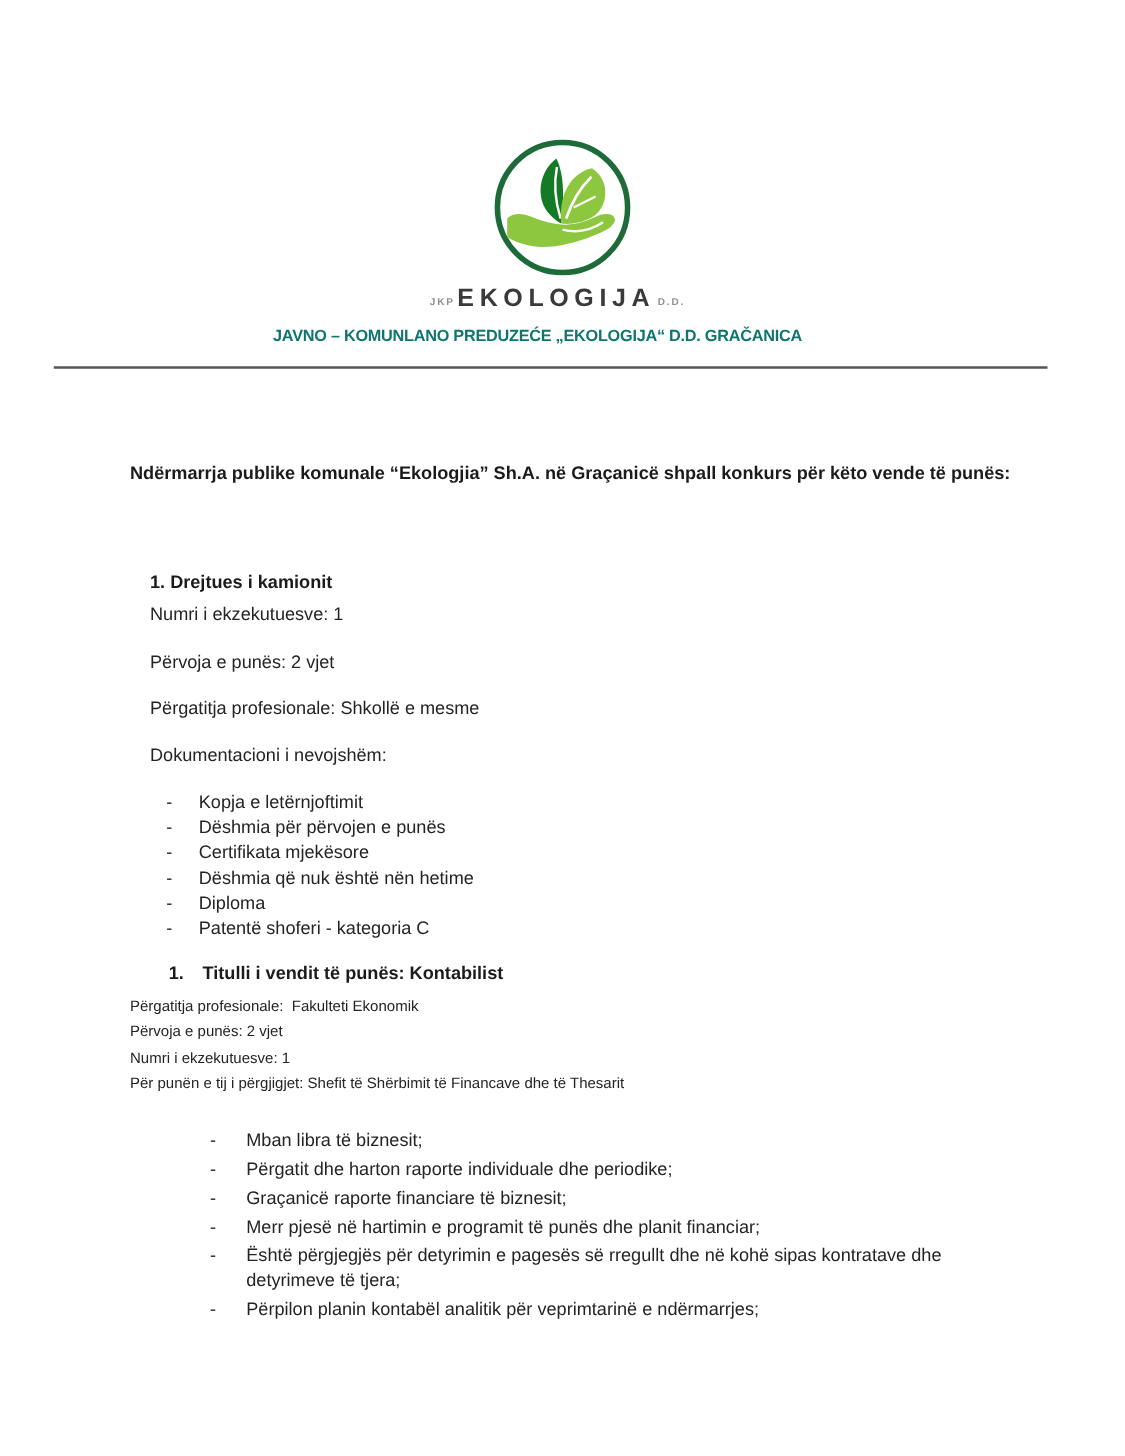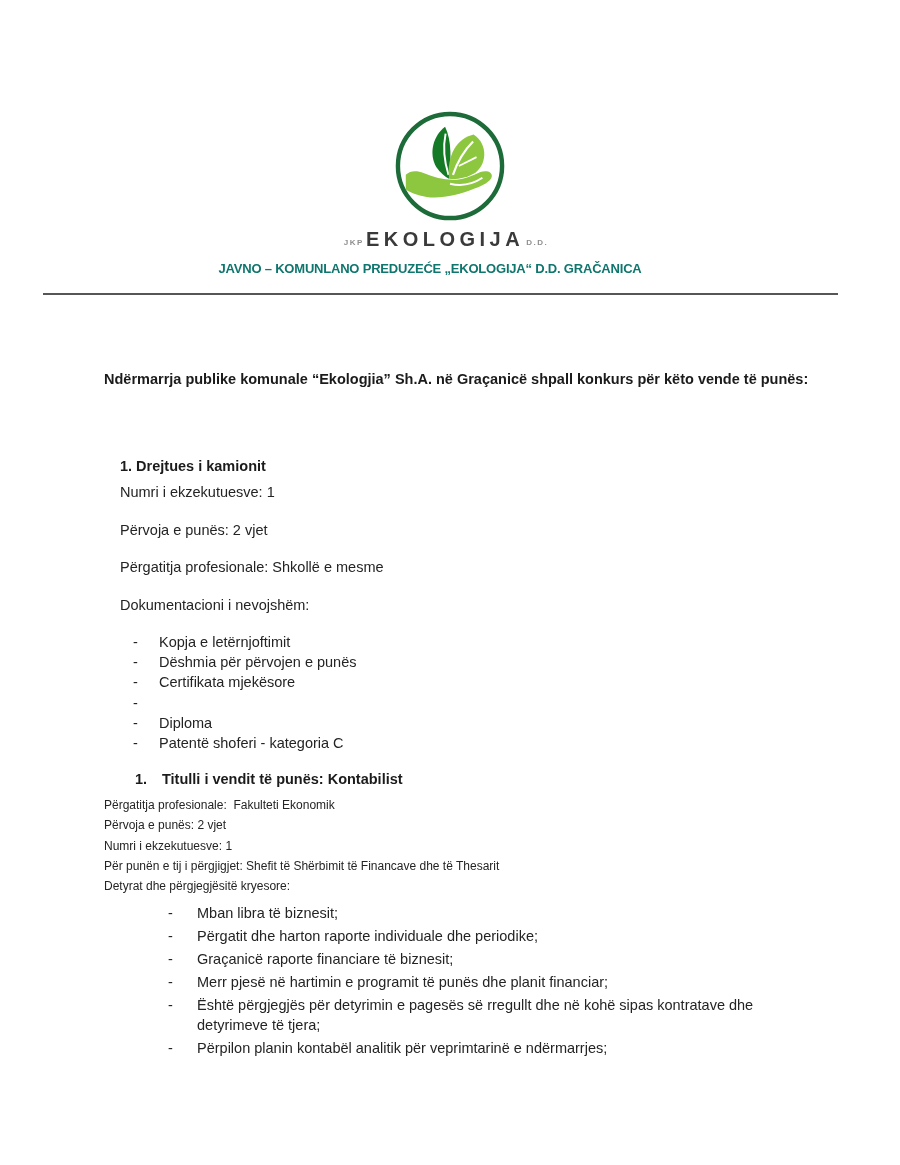--- a/index.html
+++ b/index.html
@@ -87,41 +87,41 @@
     <li>
         <span class="dash">-</span>
         <span>Dëshmia për përvojen e punës</span>
       </li>
     <li>
         <span class="dash">-</span>
         <span>Certifikata mjekësore</span>
       </li>
     <li>
         <span class="dash">-</span>
+        <span>Dëshmia që nuk është nën hetime</span>
       </li>
     <li>
         <span class="dash">-</span>
         <span>Diploma</span>
       </li>
     <li>
         <span class="dash">-</span>
         <span>Patentë shoferi - kategoria C</span>
       </li>
   </ul>
 
   <div class="job2-heading">
     <span class="j2num">1.</span><span>Titulli i vendit të punës: Kontabilist</span>
   </div>
 
   <div class="job2-lines">
     <p>Përgatitja profesionale:  Fakulteti Ekonomik</p>
     <p>Përvoja e punës: 2 vjet</p>
     <p>Numri i ekzekutuesve: 1</p>
     <p>Për punën e tij i përgjigjet: Shefit të Shërbimit të Financave dhe të Thesarit</p>
-    <p>Detyrat dhe përgjegjësitë kryesore:</p>
   </div>
 
   <ul class="duty-list">
     <li>
         <span class="dash">-</span>
         <span class="duty-text">Mban libra të biznesit;</span>
       </li>
     <li>
         <span class="dash">-</span>
         <span class="duty-text">Përgatit dhe harton raporte individuale dhe periodike;</span>

